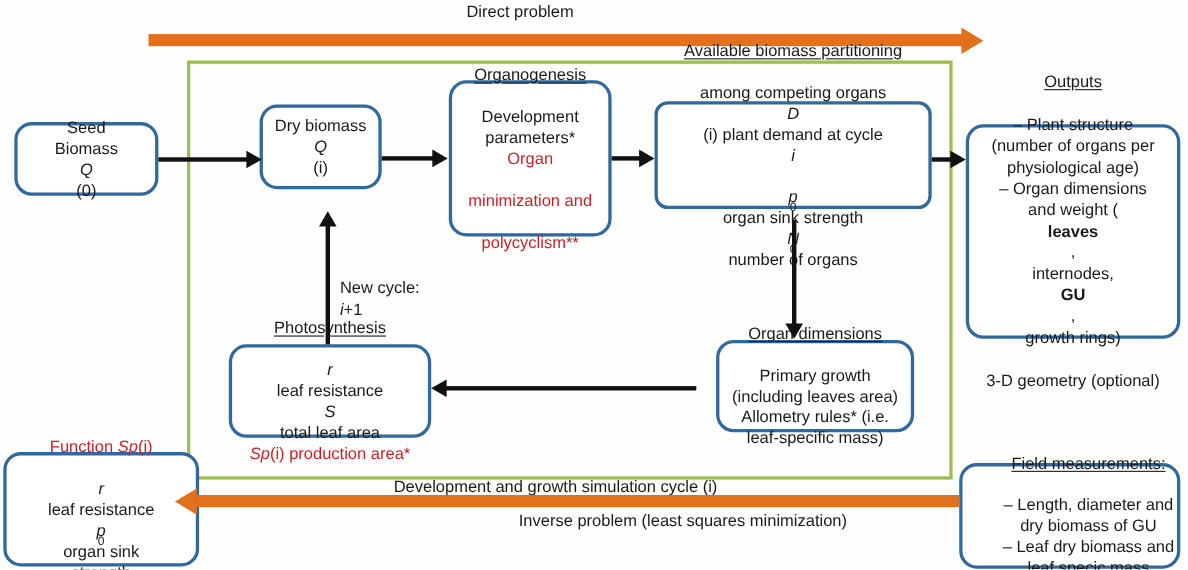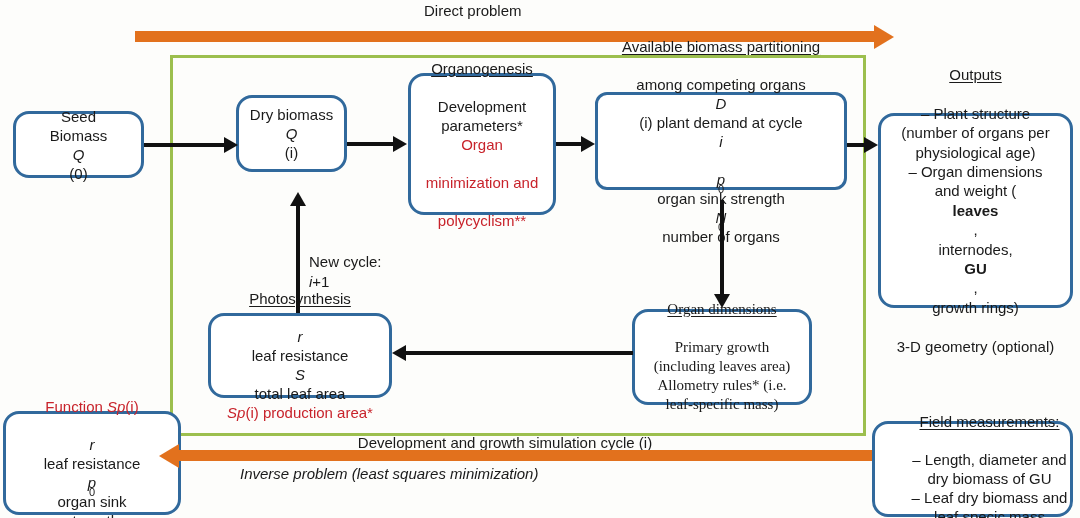--- a/index.html
+++ b/index.html
@@ -19,32 +19,32 @@
   }
   .box u{text-underline-offset:2px;}
   sub{font-size:11px;line-height:0;}
   .red{color:var(--highlight-red,#c8232b);}
   #box-seed{left:13px;top:111px;width:131px;height:67px;}
   #box-dry{left:236px;top:95px;width:111px;height:77px;}
   #box-organogenesis{left:408px;top:73px;width:148px;height:142px;}
   #box-partitioning{left:595px;top:92px;width:252px;height:98px;border-radius:12px;}
   #box-outputs{left:878px;top:65px;width:195px;height:195px;line-height:19.4px;margin-top:48px;}
   #box-photosynthesis{left:208px;top:313px;width:184px;height:85px;}
-  #box-organ-dimensions{left:632px;top:309px;width:180px;height:96px;font-family:Liberation Serif, serif;}
+  #box-organ-dimensions{left:651px;top:309px;width:180px;height:84px;}
   #box-function{left:3px;top:411px;width:178px;height:104px;}
   #box-field{left:872px;top:421px;width:201px;height:96px;padding-left:35px;}
   
   #cycle-frame{
     position:absolute;left:170px;top:55px;width:696px;height:381px;
     box-sizing:border-box;border:3px solid var(--frame-green,#9cbf4e);
   }
   
   .label{position:absolute;font-size:15px;line-height:20px;}
   #direct-label{left:424px;top:1px;width:274px;text-align:left;}
-  #inverse-label{left:240px;top:464px;width:530px;text-align:left;font-style:italic;}
+  #inverse-label{left:240px;top:464px;width:530px;text-align:right;}
   #cycle-caption{left:250px;top:433px;width:510px;text-align:center;}
   #new-cycle-label{left:309px;top:224px;text-align:left;margin-top:28px;}
   
   .sh{position:absolute;background:var(--arrow-black,#111111);}
   .ah{position:absolute;width:0;height:0;}
   .ah-r{border-left:14px solid var(--arrow-black,#111);border-top:8px solid transparent;border-bottom:8px solid transparent;}
   .ah-l{border-right:14px solid var(--arrow-black,#111);border-top:8px solid transparent;border-bottom:8px solid transparent;}
   .ah-d{border-top:14px solid var(--arrow-black,#111);border-left:8px solid transparent;border-right:8px solid transparent;}
   .ah-u{border-bottom:14px solid var(--arrow-black,#111);border-left:8px solid transparent;border-right:8px solid transparent;}
   #a1s{left:144px;top:143px;width:81px;height:4px;} #a1h{left:224px;top:137px;}

